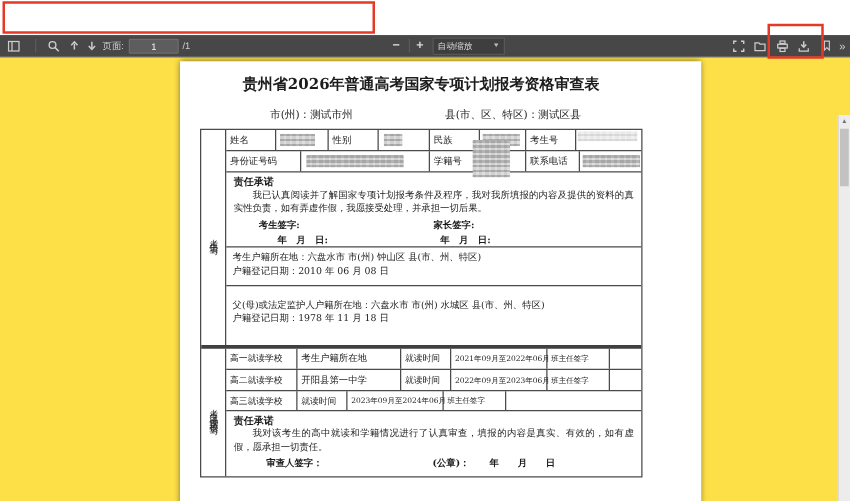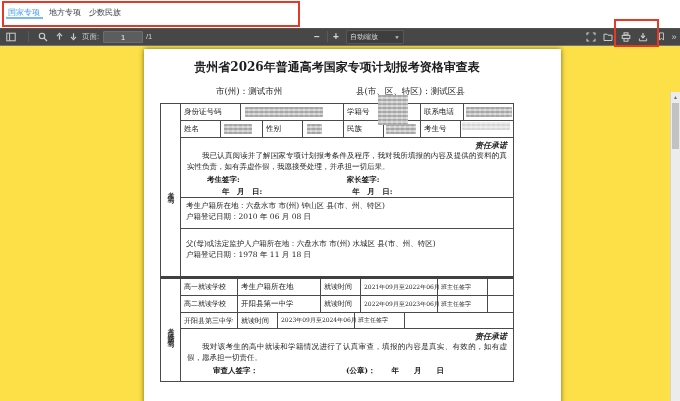--- a/index.html
+++ b/index.html
@@ -43,47 +43,41 @@
   .sec + .sec{border-top:3px solid #404040;}
   .vcol{width:19px;border-right:1px solid #4a4a4a;display:flex;align-items:center;justify-content:center;}
   .vtext{writing-mode:vertical-lr;text-orientation:upright;font-size:7px;letter-spacing:2px;color:#222;}
   .sbody{flex:1;min-width:0;}
   .tr{display:flex;border-bottom:1px solid #4a4a4a;box-sizing:border-box;}
   .sbody > .tr:last-child{border-bottom:none;}
   .td{border-right:1px solid #4a4a4a;box-sizing:border-box;display:flex;align-items:center;padding:0 3px;font-size:7.5px;position:relative;white-space:nowrap;overflow:visible;}
   .td:last-child{border-right:none;}
   .td.sm{font-size:6px;}
   .block{padding:2px 6px 0 6px;box-sizing:border-box;}
-  .blk-title{text-align:right;font-weight:bold;font-size:8px;line-height:10px;font-style:italic;}
+  .blk-title{text-align:left;font-weight:bold;font-size:8px;line-height:10px;}
   .blk-p{font-size:7.5px;line-height:10.5px;text-indent:15px;margin:1px 0 0 0;text-align:justify;}
   .sign-row{display:flex;font-size:7.5px;font-weight:bold;margin-top:3px;}
   .res{padding:2px 0 0 5px;font-size:7.5px;line-height:11px;box-sizing:border-box;}
   .res.pad{padding-top:9px;}
 
   
   .redact{position:absolute;border-radius:1px;filter:blur(.5px);
     background:repeating-linear-gradient(0deg,rgba(148,148,148,.55) 0 2px,rgba(224,224,224,.55) 2px 4px),
                repeating-linear-gradient(90deg,#bdbdbd 0 3px,#dcdcdc 3px 5px);}
 
   
   .scrollbar{position:absolute;right:0;top:46px;width:9px;bottom:0;background:#ececec;border-left:1px solid #d3d3d3;}
   .sb-up{position:absolute;top:0;left:0;right:0;height:9px;display:flex;align-items:center;justify-content:center;font-size:5px;color:#6f6f6f;cursor:pointer;}
   .sb-thumb{position:absolute;left:1px;right:1px;top:11px;height:46px;background:#c2c2c2;cursor:pointer;}
 </style>
 </head>
 <body>
 
 <div class="app">
 
-  <div class="tabsbar">
-    <div class="tab active" style="left:8px">国家专项</div>
-    <div class="tab" style="left:49px">地方专项</div>
-    <div class="tab" style="left:89px">少数民族</div>
-    <div class="tab-underline"></div>
-  </div>
   <div class="redbox redbox-tabs"></div>
 
   <div class="toolbar">
     <div class="tb-item tb-btn" style="left:4px">
       <span>
         <svg width="10" height="10" viewBox="0 0 10 10">
             <rect x="0.8" y="1.2" width="8.4" height="7.6" fill="none" stroke="#cdcdcd" stroke-width="1"></rect>
             <line x1="3.6" y1="1.2" x2="3.6" y2="8.8" stroke="#cdcdcd" stroke-width="1"></line>
           </svg>
       </span>
@@ -185,49 +179,49 @@
       <div class="doc-sub sub-county">县(市、区、特区)：测试区县</div>
 
       <div class="ftable">
 
         <div class="sec">
           <div class="vcol">
               <span class="vtext">考生填写</span>
             </div>
           <div class="sbody">
             <div class="tr" style="height:17px">
+              <div class="td" style="width:40px">姓名</div>
+              <div class="td" style="width:42px">
+                  <span class="redact" style="left:3px;top:3px;width:28px;height:10px"></span>
+                </div>
+              <div class="td" style="width:40px">性别</div>
+              <div class="td" style="width:41px">
+                  <span class="redact" style="left:4px;top:3px;width:15px;height:10px"></span>
+                </div>
+              <div class="td" style="width:40px">民族</div>
+              <div class="td" style="width:37px">
+                  <span class="redact" style="left:2px;top:3px;width:30px;height:10px"></span>
+                </div>
+              <div class="td" style="width:40px">考生号</div>
+              <div class="td" style="flex:1">
+                  <span class="redact" style="left:1px;top:1px;width:48px;height:8px;opacity:.45"></span>
+                </div>
+            </div>
+            <div class="tr" style="height:17px">
               <div class="td" style="width:60px">身份证号码</div>
               <div class="td" style="width:103px">
                   <span class="redact" style="left:4px;top:3px;width:78px;height:10px"></span>
                 </div>
               <div class="td" style="width:40px">学籍号</div>
               <div class="td" style="width:37px">
                   <span class="redact" style="left:-6px;top:-9px;width:30px;height:30px;z-index:2"></span>
                 </div>
               <div class="td" style="width:43px">联系电话</div>
               <div class="td" style="flex:1">
                   <span class="redact" style="left:2px;top:3px;width:46px;height:10px"></span>
-                </div>
-            </div>
-            <div class="tr" style="height:17px">
-              <div class="td" style="width:40px">姓名</div>
-              <div class="td" style="width:42px">
-                  <span class="redact" style="left:3px;top:3px;width:28px;height:10px"></span>
-                </div>
-              <div class="td" style="width:40px">性别</div>
-              <div class="td" style="width:41px">
-                  <span class="redact" style="left:4px;top:3px;width:15px;height:10px"></span>
-                </div>
-              <div class="td" style="width:40px">民族</div>
-              <div class="td" style="width:37px">
-                  <span class="redact" style="left:2px;top:3px;width:30px;height:10px"></span>
-                </div>
-              <div class="td" style="width:40px">考生号</div>
-              <div class="td" style="flex:1">
-                  <span class="redact" style="left:1px;top:1px;width:48px;height:8px;opacity:.45"></span>
                 </div>
             </div>
             <div class="tr block" style="height:60px;display:block">
               <div class="blk-title">责任承诺</div>
               <div class="blk-p">我已认真阅读并了解国家专项计划报考条件及程序，我对我所填报的内容及提供的资料的真实性负责，如有弄虚作假，我愿接受处理，并承担一切后果。</div>
               <div class="sign-row">
                   <span style="margin-left:20px">考生签字:</span>
                   <span style="margin-left:107px">家长签字:</span>
                 </div>
               <div class="sign-row" style="margin-top:2px">
@@ -261,21 +255,21 @@
             </div>
             <div class="tr" style="height:17px">
               <div class="td" style="width:57px;font-size:7px">高二就读学校</div>
               <div class="td" style="width:83px">开阳县第一中学</div>
               <div class="td" style="width:40px;font-size:7px">就读时间</div>
               <div class="td sm" style="width:77px">2022年09月至2023年06月</div>
               <div class="td sm" style="width:50px">班主任签字</div>
               <div class="td" style="flex:1"></div>
             </div>
             <div class="tr" style="height:16px">
-              <div class="td" style="width:57px;font-size:7px">开阳县第三中学</div>
+              <div class="td" style="width:57px;font-size:7px">高三就读学校</div>
               <div class="td" style="width:40px;font-size:7px">就读时间</div>
               <div class="td sm" style="width:77px">2023年09月至2024年06月</div>
               <div class="td sm" style="width:50px">班主任签字</div>
               <div class="td" style="flex:1"></div>
             </div>
             <div class="tr block" style="height:52px;display:block">
               <div class="blk-title">责任承诺</div>
               <div class="blk-p">我对该考生的高中就读和学籍情况进行了认真审查，填报的内容是真实、有效的，如有虚假，愿承担一切责任。</div>
               <div class="sign-row">
                   <span style="margin-left:26px">审查人签字：</span>

